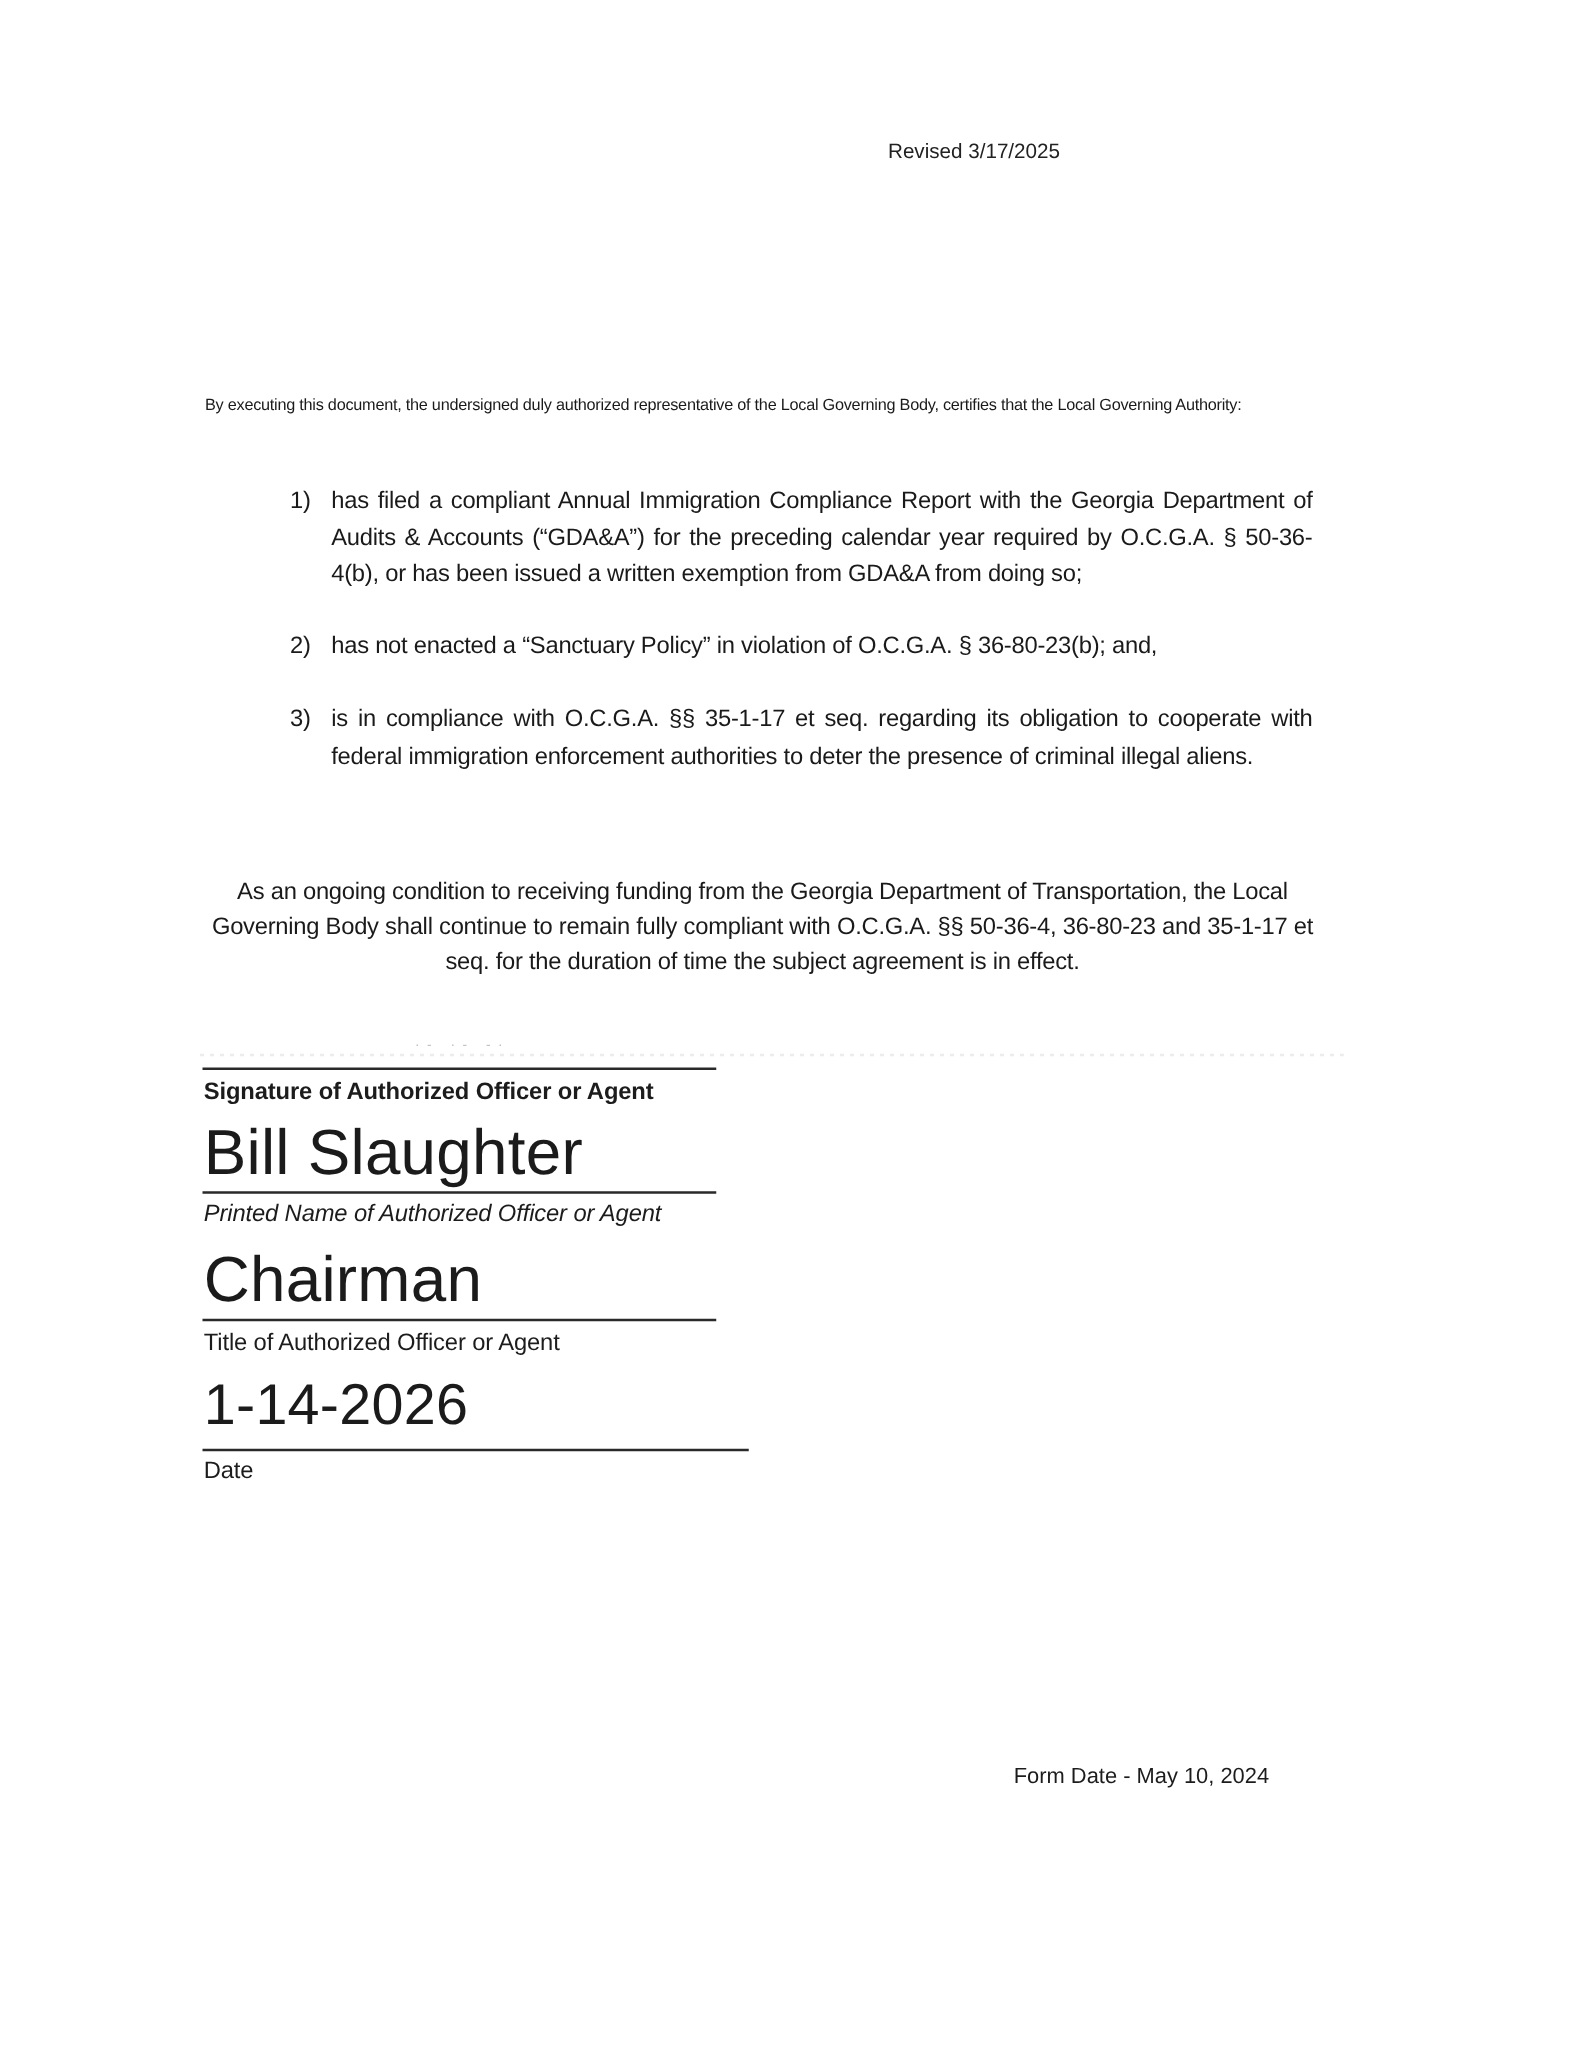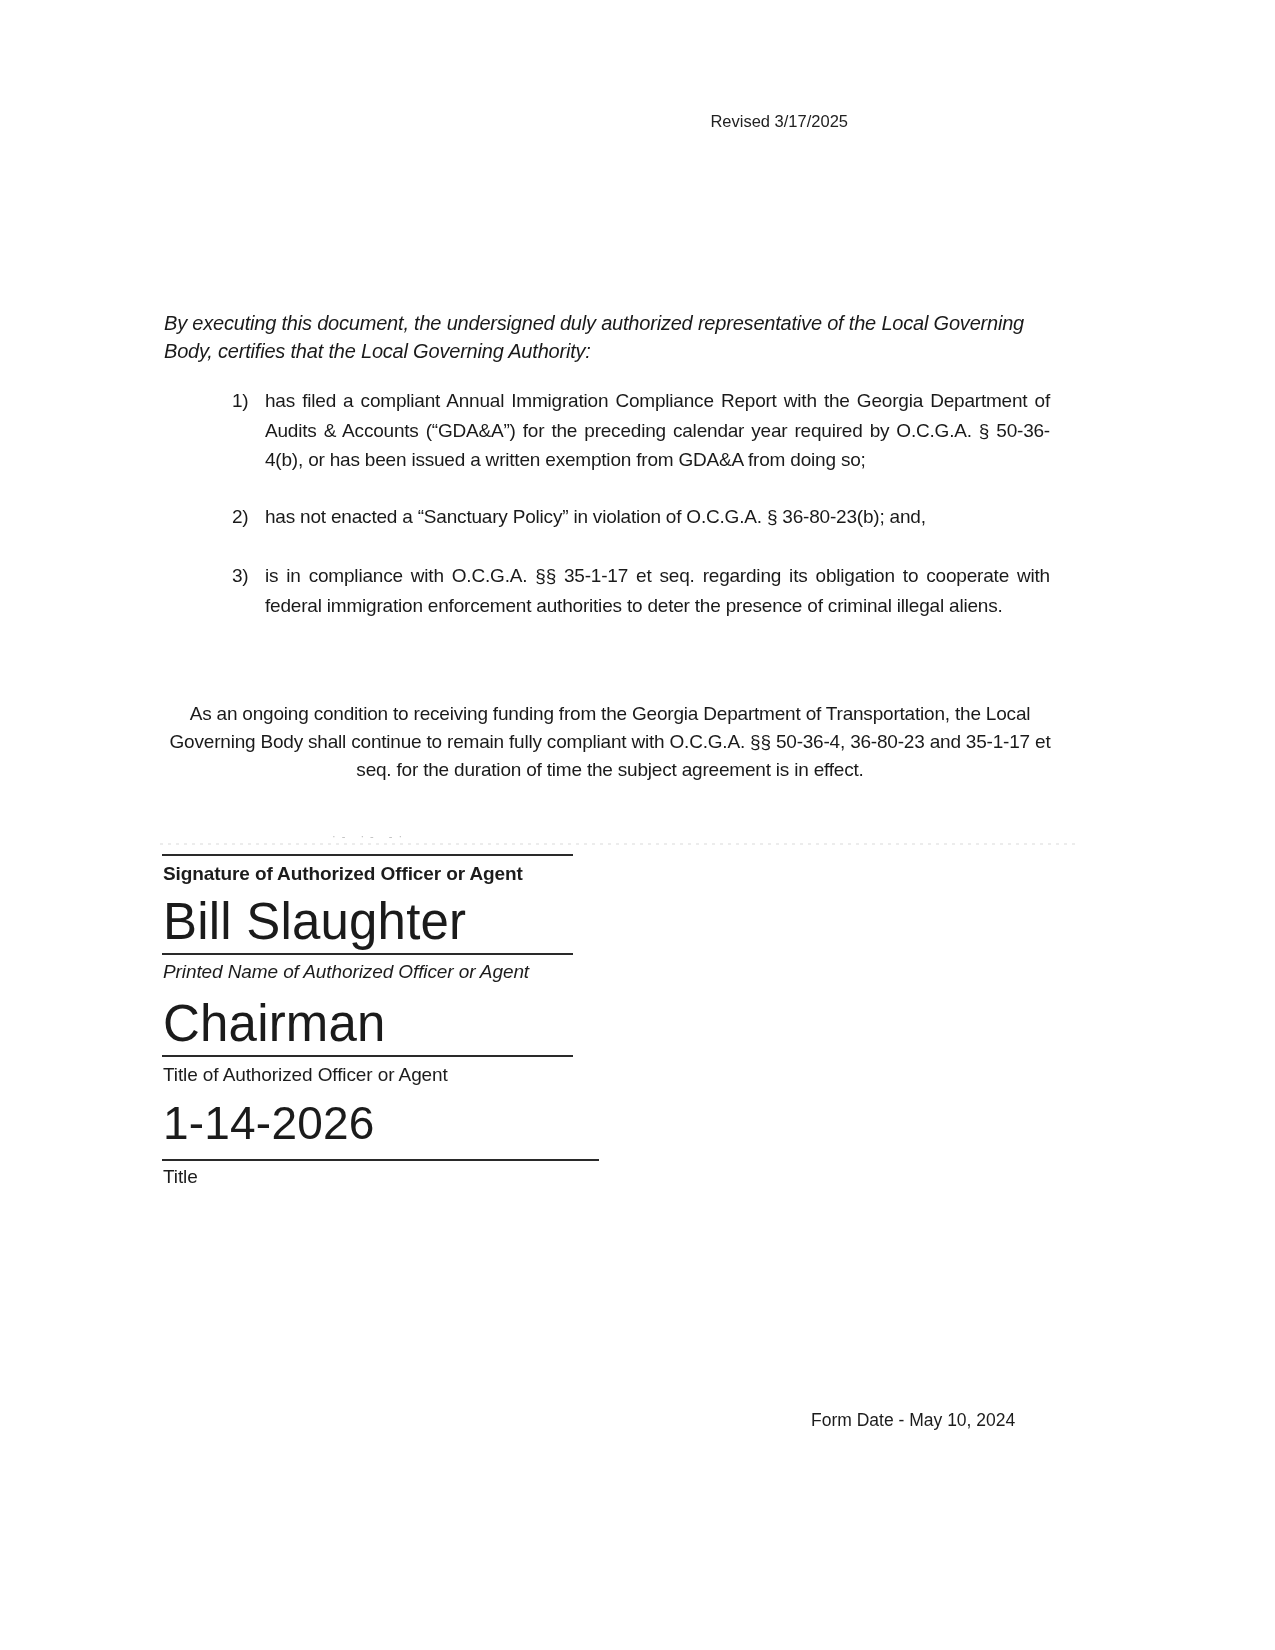--- a/index.html
+++ b/index.html
@@ -38,24 +38,23 @@
     color: #141414;
   }
 
   
   .intro {
     position: absolute;
     top: 310px;
     left: 164px;
     width: 892px;
     margin: 0;
-    font-size: 20px;
+    font-size: 13px;
     line-height: 27.5px;
     letter-spacing: -0.2px;
-    font-style: italic;
   }
   .num-list {
     position: absolute;
     top: 386px;
     left: 232px;
     width: 818px;
     margin: 0;
     padding: 0;
     list-style: none;
     font-size: 19px;
@@ -194,18 +193,18 @@
   <div class="sig-value value-name">Bill Slaughter</div>
   <div class="sig-line line-2"></div>
   <div class="sig-label label-2">Printed Name of Authorized Officer or Agent</div>
 
   <div class="sig-value value-title">Chairman</div>
   <div class="sig-line line-3"></div>
   <div class="sig-label label-3">Title of Authorized Officer or Agent</div>
 
   <div class="sig-value value-date">1-14-2026</div>
   <div class="sig-line line-4"></div>
-  <div class="sig-label label-4">Title</div>
+  <div class="sig-label label-4">Date</div>
 
   <div class="form-date">Form Date - May 10, 2024</div>
   <div class="page-number">3</div>
 
 </div>
 
 </body></html>

